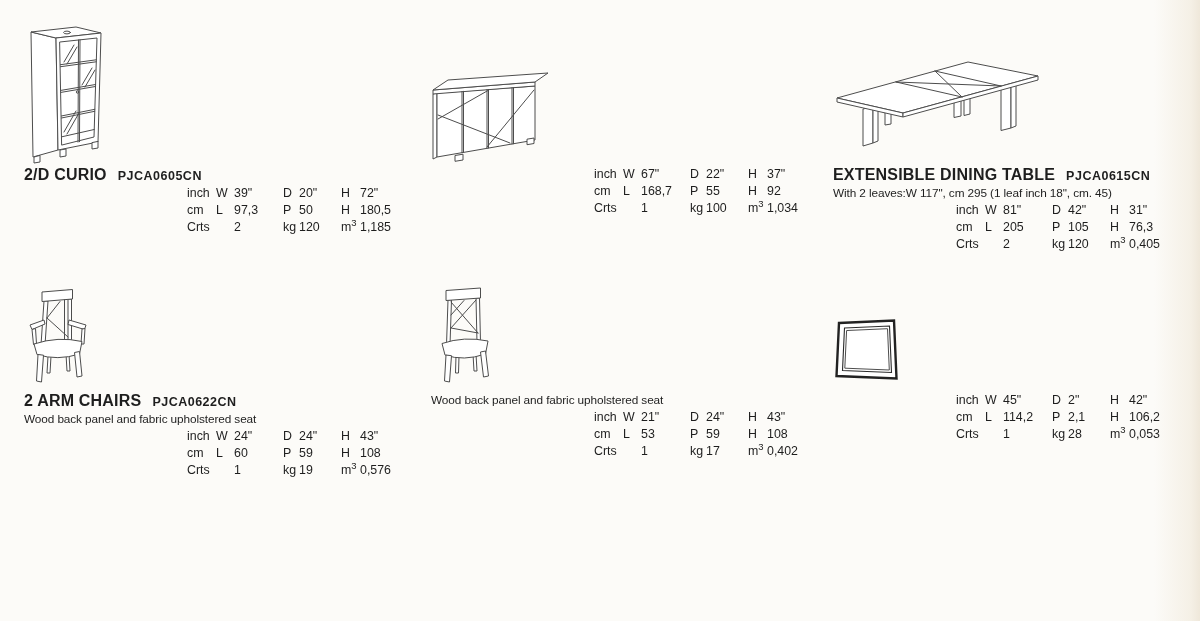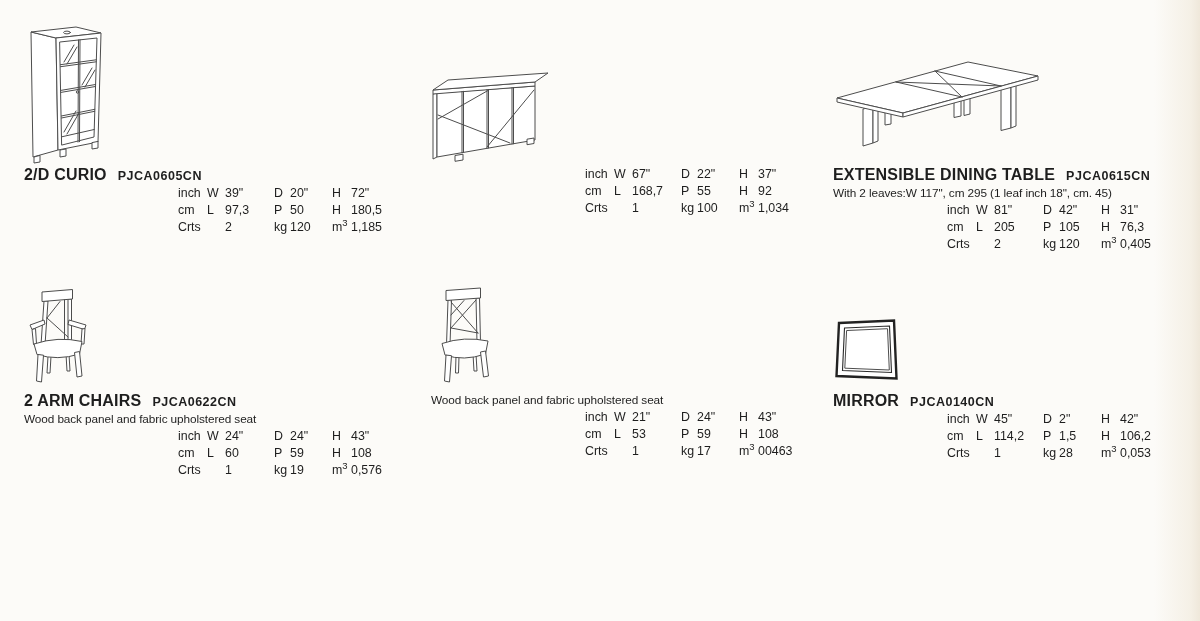--- a/index.html
+++ b/index.html
@@ -10,21 +10,21 @@
     color:#1e1e1e;
   }
   .page-edge{
     position:absolute;right:0;top:0;width:46px;height:100%;
     background:linear-gradient(to right, rgba(236,226,206,0) 0%, rgba(234,223,202,0.40) 80%, rgba(228,216,194,0.55) 100%);
     pointer-events:none;
   }
   .card{position:absolute;}
   .art{position:absolute;}
   .art svg{display:block;}
-  .tblock{position:absolute;left:0;right:12px;}
+  .tblock{position:absolute;left:0;right:3px;}
   h2{
     margin:0;font-size:16px;font-weight:bold;line-height:18px;
     letter-spacing:.2px;white-space:nowrap;
   }
   h2 .code{font-size:12.5px;letter-spacing:.5px;margin-left:11px;}
   .desc{
     margin:0;font-size:11.8px;line-height:17px;white-space:nowrap;
     letter-spacing:-.1px;
   }
   .spec{font-size:12.4px;}
@@ -389,37 +389,36 @@
         <span class="cell c1">
             <span class="u"></span>
             <span class="v">1</span>
           </span>
         <span class="cell c2">
             <span class="u">kg</span>
             <span class="v">17</span>
           </span>
         <span class="cell c3">
             <span class="u"><span>m</span><span class="sup">3</span></span>
-            <span class="v">00463</span>
+            <span class="v">0,402</span>
           </span>
       </div>
     </div>
   </div>
 </section>
 
 <section class="card" style="left:833px;top:285px;width:360px;">
   <div class="art" style="left:0;top:33px;">
     <svg width="68" height="66" viewBox="0 0 68 66">
       <path class="fcd" d="M6 5 L61 2.5 L63.5 60.5 L3.5 58 Z"></path>
       <path class="lnd" d="M11.5 10 L56.5 8 L58.5 54.5 L9.5 52.5 Z"></path>
       <path class="ln" d="M14 12.5 L54.5 10.7 L56.3 52 L12.2 50.2 Z"></path>
     </svg>
   </div>
   <div class="tblock" style="top:107px;">
-    <h2><span>MIRROR</span><span class="code">PJCA0140CN</span></h2>
     <div class="spec">
       <div class="srow">
         <span class="lab">inch</span>
         <span class="cell c1">
             <span class="u">W</span>
             <span class="v">45"</span>
           </span>
         <span class="cell c2">
             <span class="u">D</span>
             <span class="v">2"</span>
@@ -430,21 +429,21 @@
           </span>
       </div>
       <div class="srow">
         <span class="lab">cm</span>
         <span class="cell c1">
             <span class="u">L</span>
             <span class="v">114,2</span>
           </span>
         <span class="cell c2">
             <span class="u">P</span>
-            <span class="v">1,5</span>
+            <span class="v">2,1</span>
           </span>
         <span class="cell c3">
             <span class="u">H</span>
             <span class="v">106,2</span>
           </span>
       </div>
       <div class="srow">
         <span class="lab">Crts</span>
         <span class="cell c1">
             <span class="u"></span>

